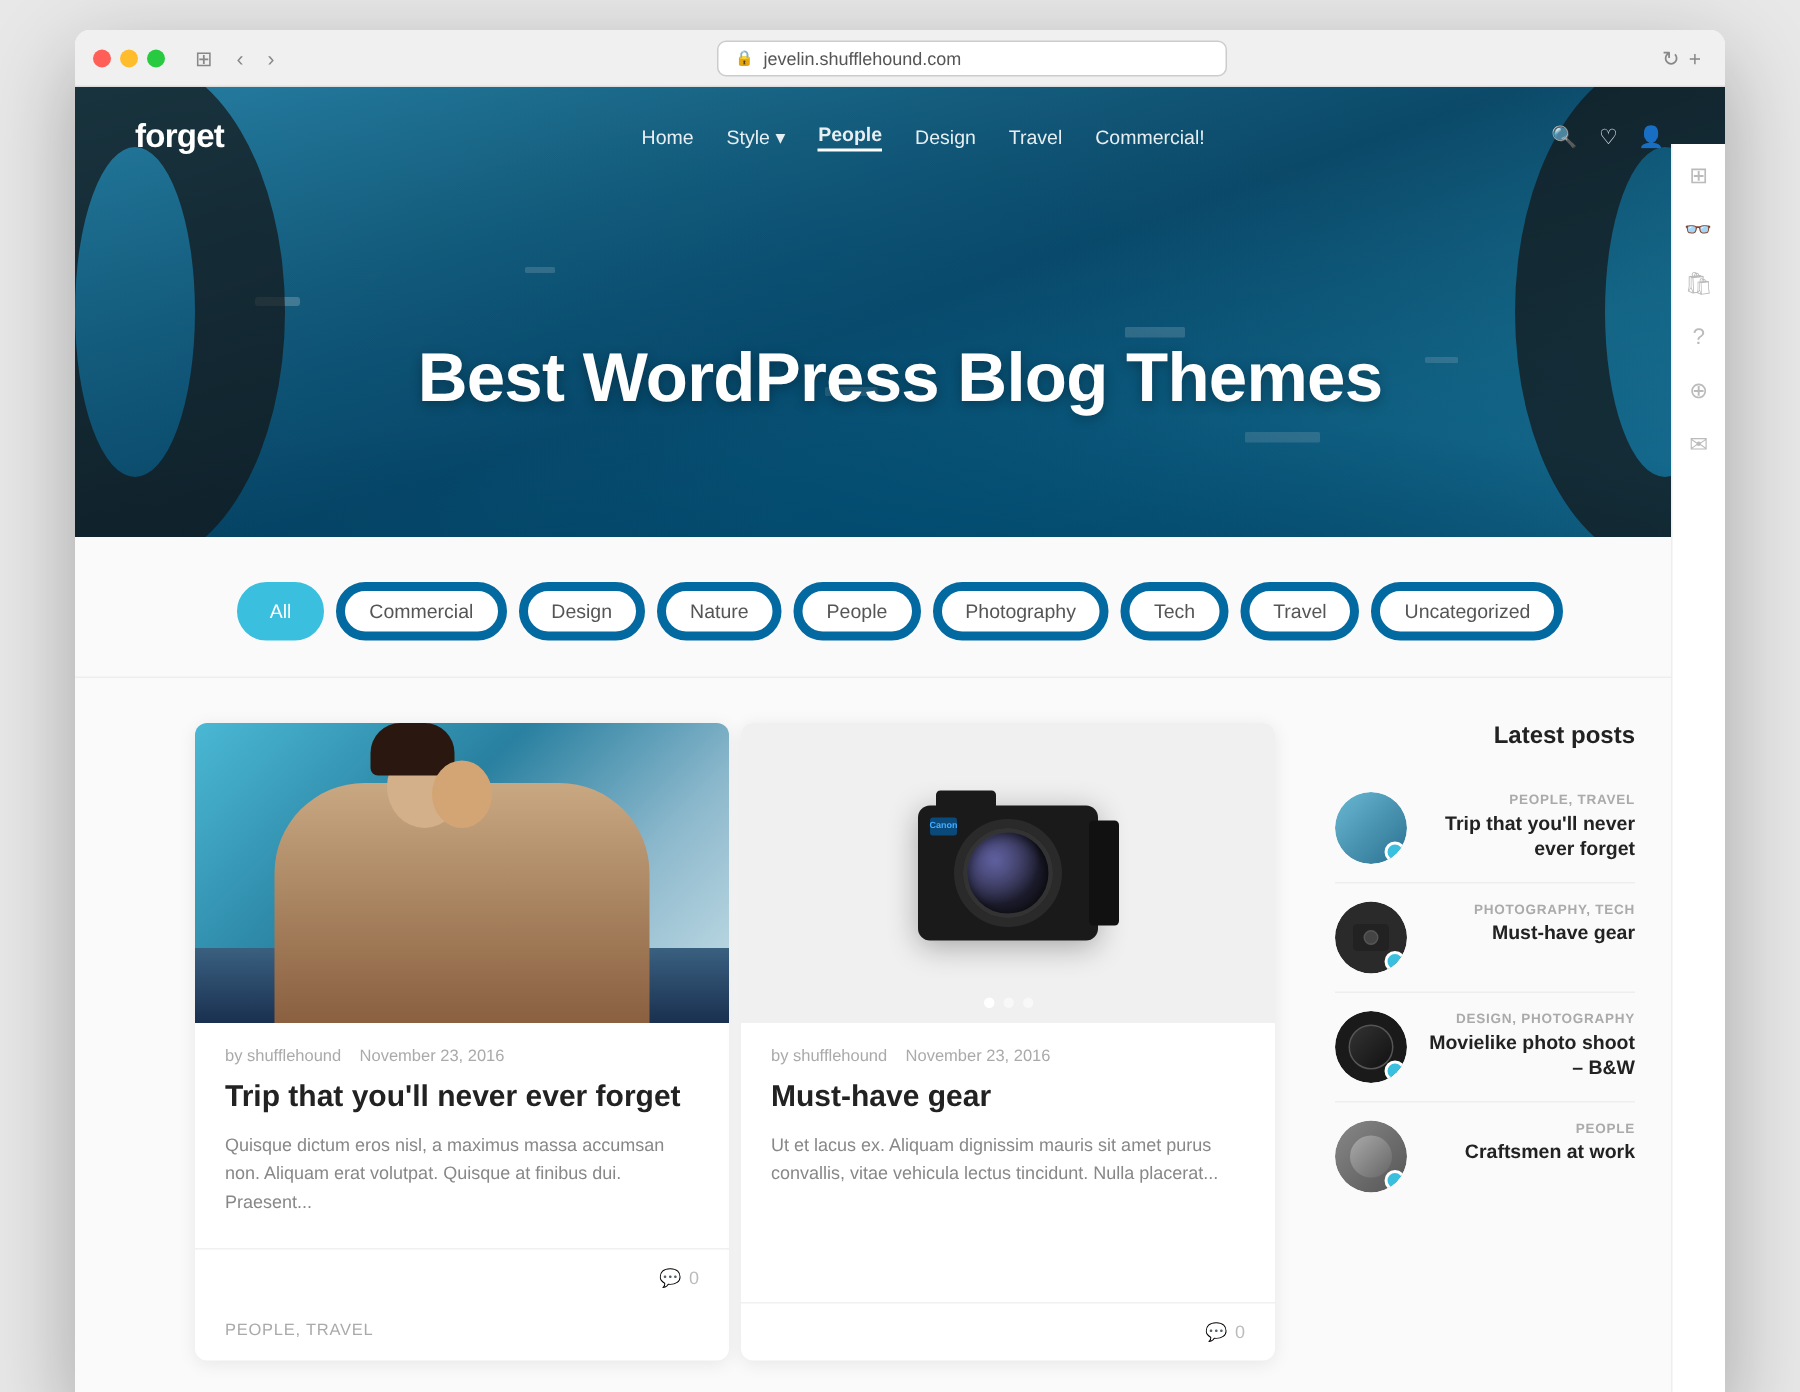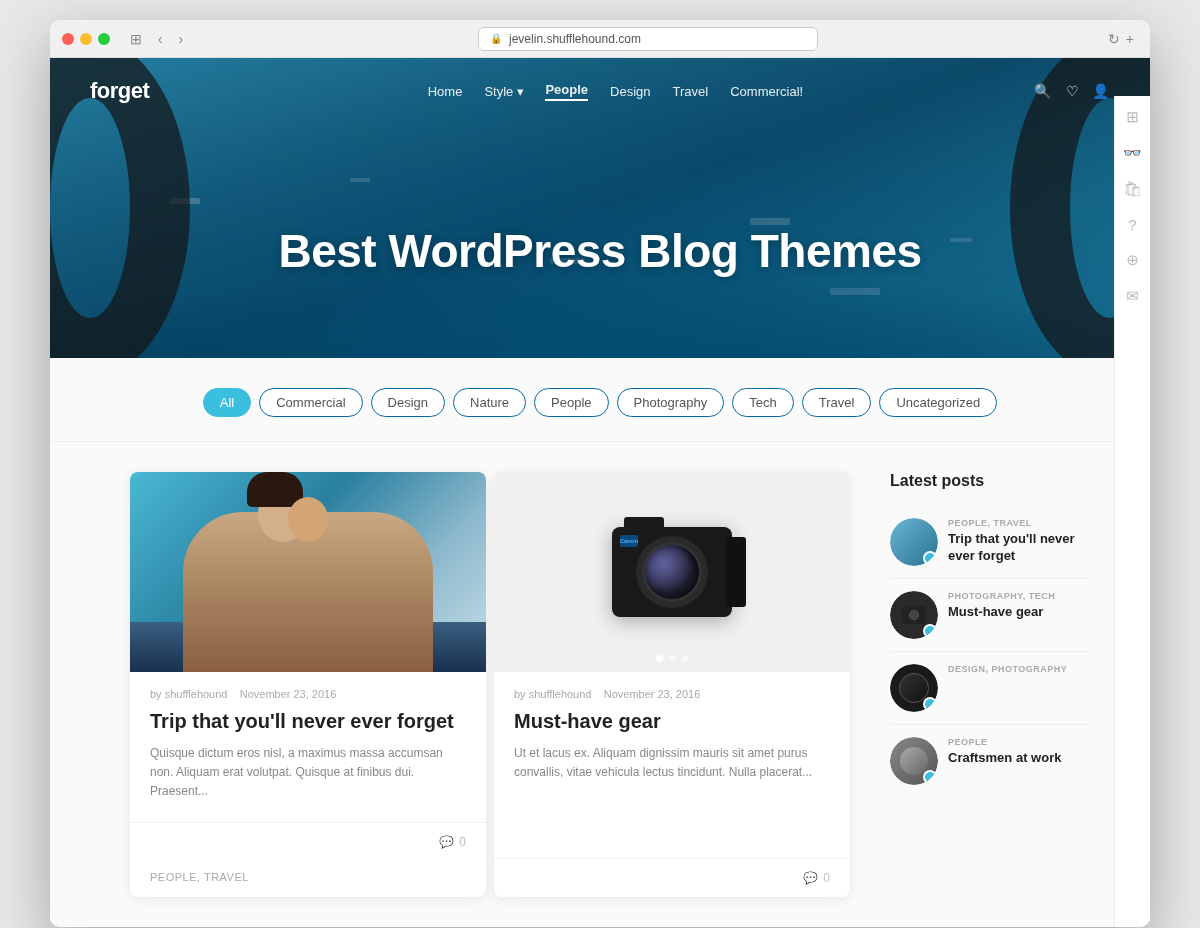--- a/index.html
+++ b/index.html
@@ -169,21 +169,21 @@
       align-items: center;
       gap: 8px;
       padding: 30px 0 24px;
       background: #fafafa;
       border-bottom: 1px solid #eee;
       flex-wrap: wrap;
     }
     .filter-btn {
       padding: 6px 16px;
       border-radius: 20px;
-      border: 1px solid #0369a1;
+      border: 6px solid #0369a1;
       background: #fff;
       font-size: 13px;
       color: #555;
       cursor: pointer;
       font-family: inherit;
     }
     .filter-btn.active {
       background: #3bbfdf;
       border-color: #3bbfdf;
       color: #fff;
@@ -238,21 +238,21 @@
       left: 0;
       right: 0;
       display: flex;
       justify-content: center;
       gap: 6px;
     }
     .dot { width: 7px; height: 7px; border-radius: 50%; background: rgba(255,255,255,0.5); }
     .dot.active { background: #fff; }
 
     
-    .latest-posts { width: 200px; flex-shrink: 0; }
+    .latest-posts { width: 200px; flex-shrink: 0; text-align: right; }
     .latest-posts-title { font-size: 16px; font-weight: 700; color: #222; margin-bottom: 16px; }
     .latest-post-item {
       display: flex;
       gap: 10px;
       padding: 12px 0;
       border-bottom: 1px solid #eee;
       align-items: flex-start;
     }
     .latest-post-thumb {
       width: 48px;
@@ -558,20 +558,21 @@
 
         <div class="latest-post-item">
           <div class="latest-post-thumb">
             <div class="thumb-circle" style="width:48px;height:48px;background:#1a1a1a;display:flex;align-items:center;justify-content:center;">
               <div style="width:30px;height:30px;border-radius:50%;background:linear-gradient(135deg,#333,#111);border:1px solid #555;"></div>
             </div>
             <div class="thumb-overlay"></div>
           </div>
           <div class="latest-post-info">
             <div class="latest-post-cat">DESIGN, PHOTOGRAPHY</div>
+            <div class="latest-post-title">Movielike photo shoot – B&amp;W</div>
           </div>
         </div>
 
         <div class="latest-post-item" style="border-bottom:none;">
           <div class="latest-post-thumb">
             <div class="thumb-circle" style="width:48px;height:48px;background:linear-gradient(135deg,#888,#555);display:flex;align-items:center;justify-content:center;">
               <div style="width:28px;height:28px;border-radius:50%;background:linear-gradient(135deg,#aaa,#666);"></div>
             </div>
             <div class="thumb-overlay"></div>
           </div>

